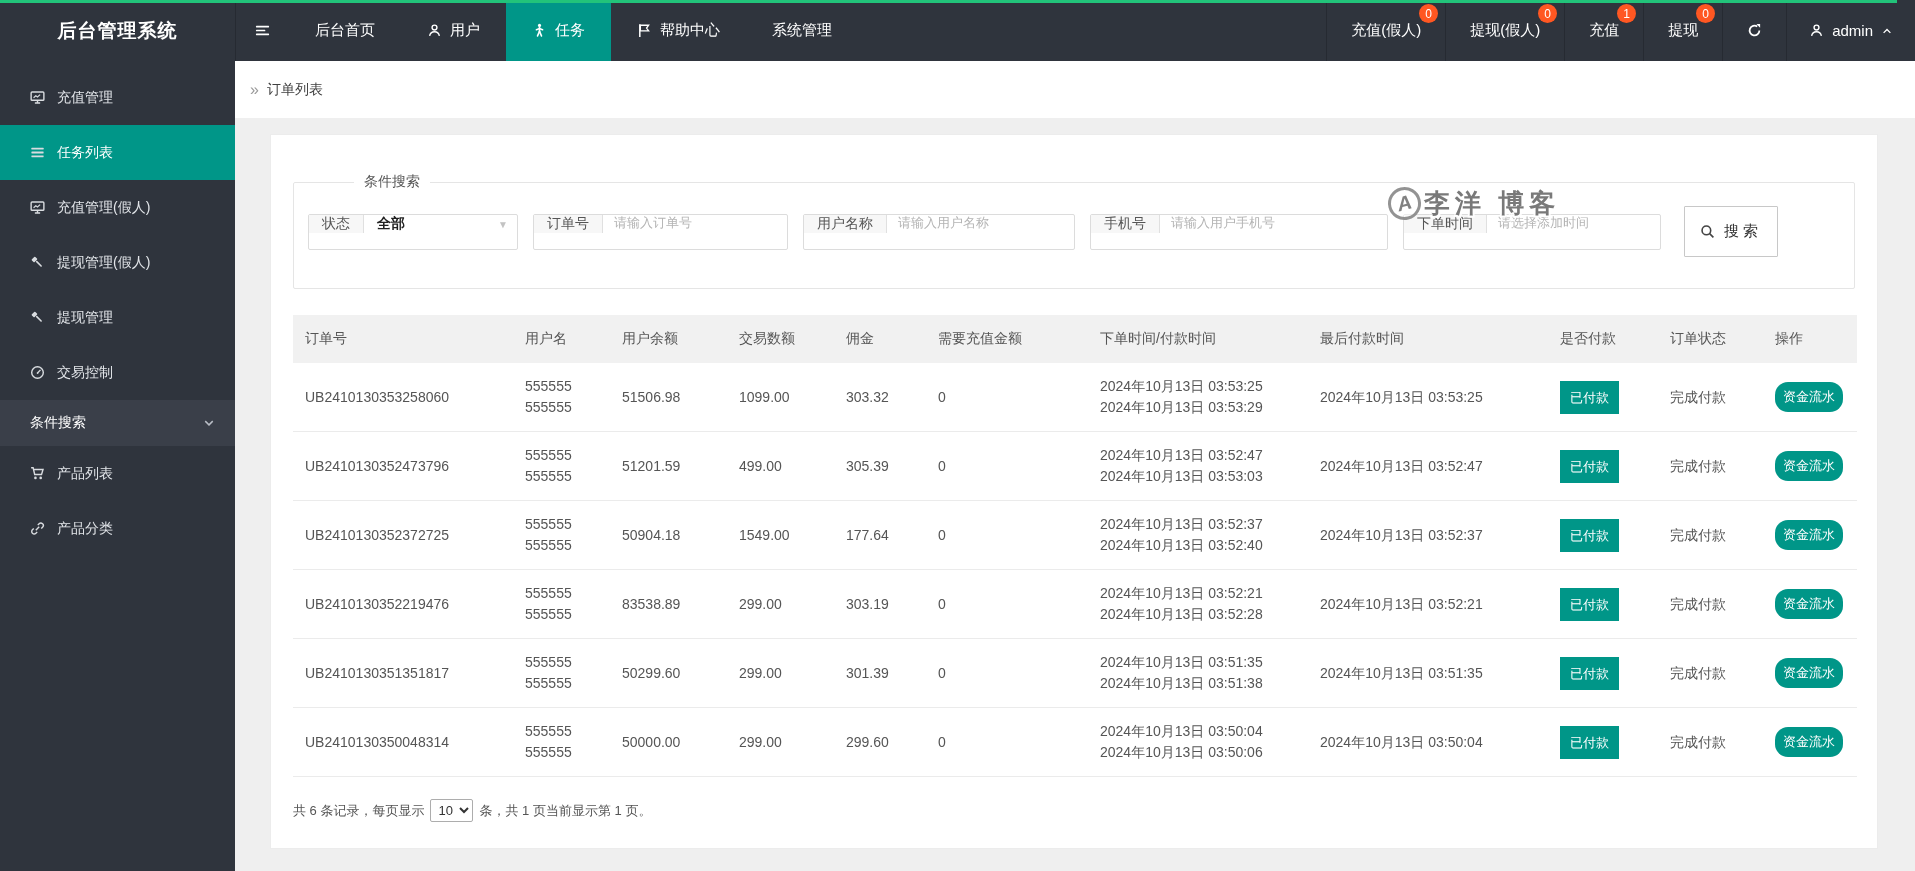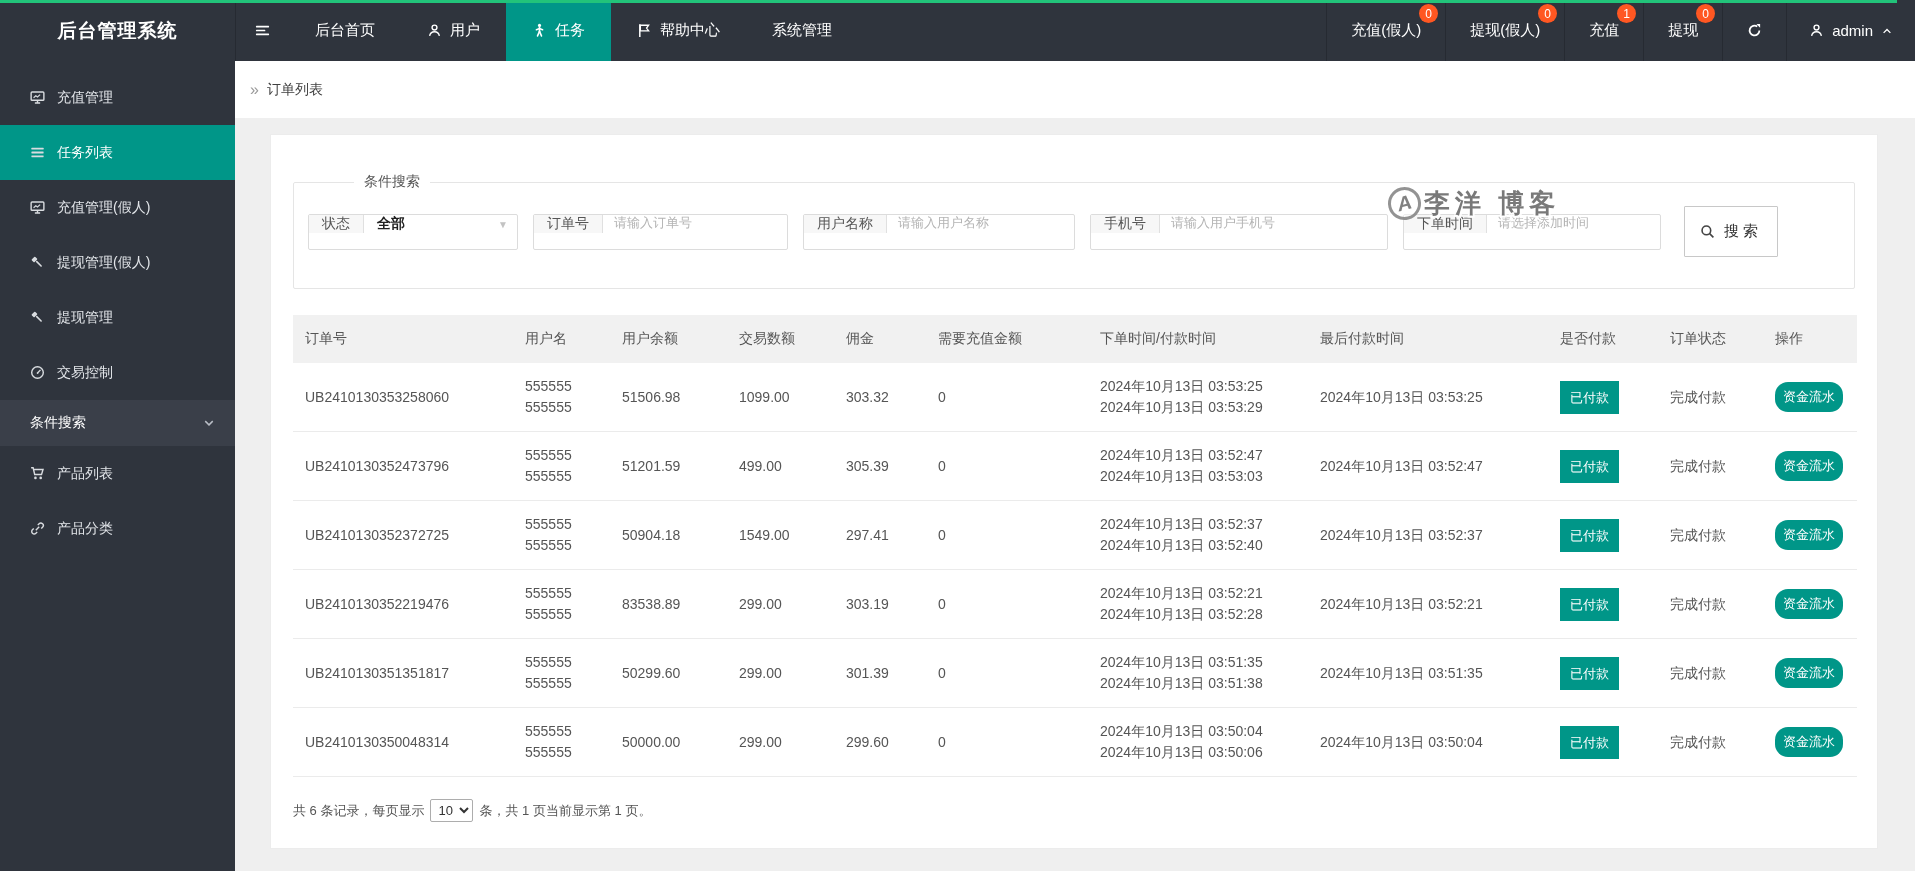--- a/index.html
+++ b/index.html
@@ -323,21 +323,21 @@
             <td><button class="btn-flow">资金流水</button></td>
           </tr>
           <tr>
             <td>UB2410130352372725</td>
             <td>
               <div>555555</div>
               <div>555555</div>
             </td>
             <td>50904.18</td>
             <td>1549.00</td>
-            <td>297.41</td>
+            <td>177.64</td>
             <td>0</td>
             <td>
               <div>2024年10月13日 03:52:37</div>
               <div>2024年10月13日 03:52:40</div>
             </td>
             <td>2024年10月13日 03:52:37</td>
             <td><span class="badge-paid">已付款</span></td>
             <td>完成付款</td>
             <td><button class="btn-flow">资金流水</button></td>
           </tr>

